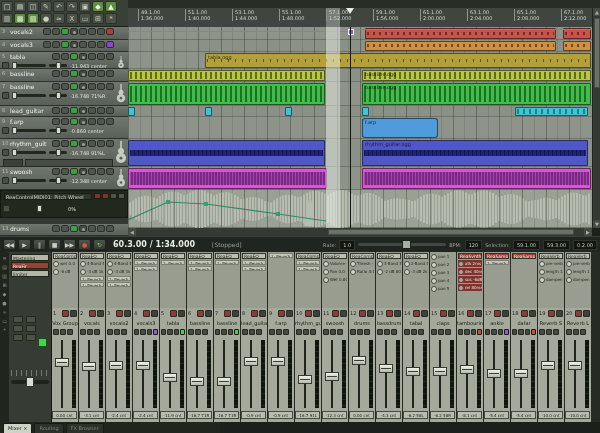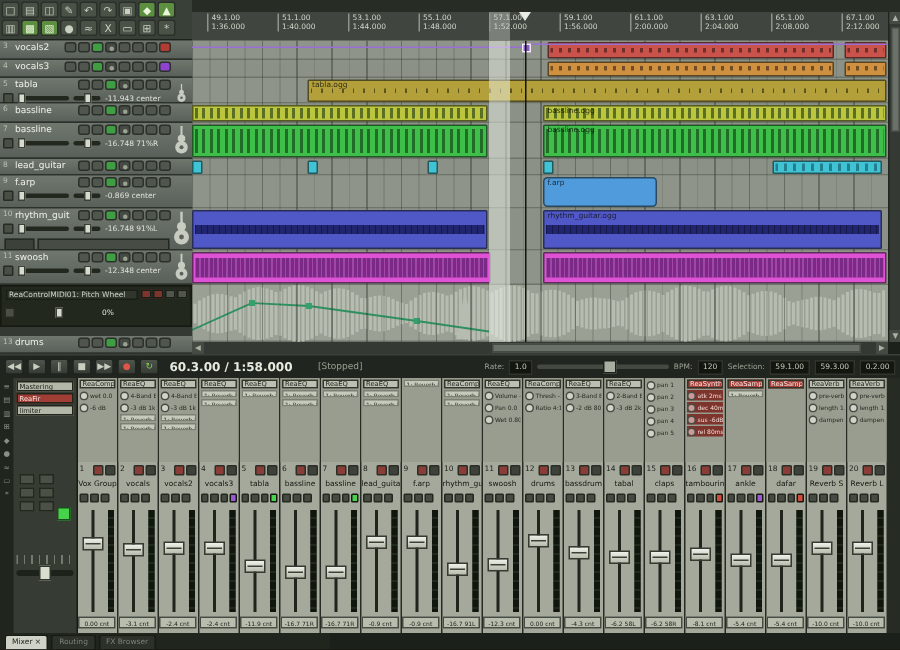--- a/index.html
+++ b/index.html
@@ -518,21 +518,21 @@
   <div class="abs transport">
     <span id="tpbtns" style="display:flex;gap:2px">
         <div class="tpbtn">◀◀</div>
         <div class="tpbtn">▶</div>
         <div class="tpbtn">‖</div>
         <div class="tpbtn">■</div>
         <div class="tpbtn">▶▶</div>
         <div class="tpbtn rec">●</div>
         <div class="tpbtn loop">↻</div>
       </span>
-    <span class="tpos">60.3.00 / 1:58.000</span>
+    <span class="tpos">60.3.00 / 1:34.000</span>
     <span class="tstat">[Stopped]</span>
     <span style="flex:1"></span>
     <span class="tlab">Rate:</span>
     <span class="tbox">1.0</span>
     <span class="ratesl">
         <i></i>
       </span>
     <span class="tlab">BPM:</span>
     <span class="tbox">120</span>
     <span class="tlab">Selection:</span>

